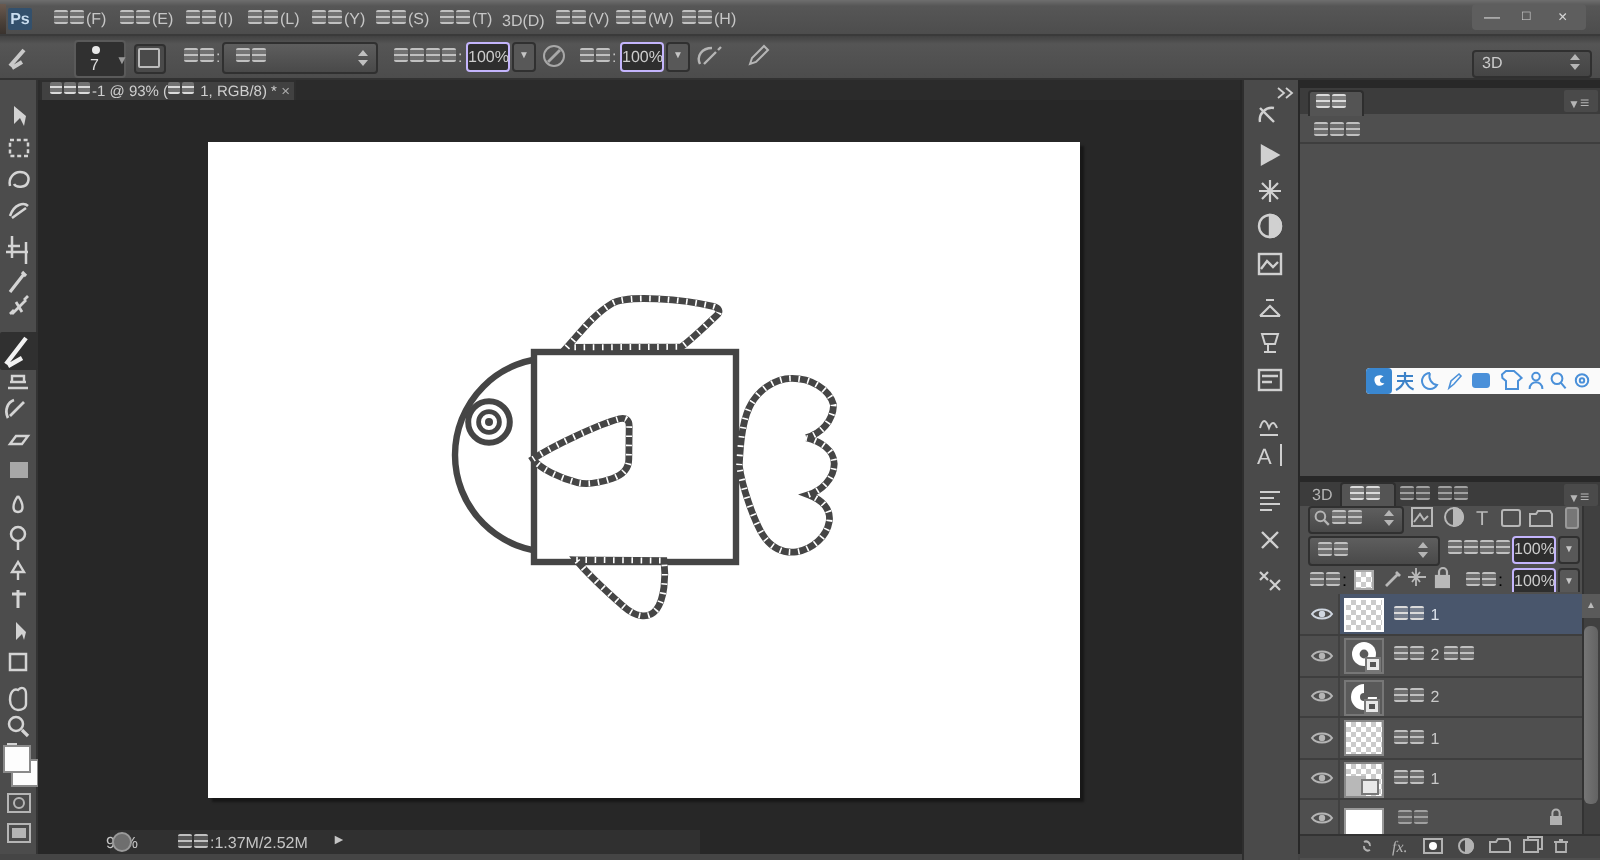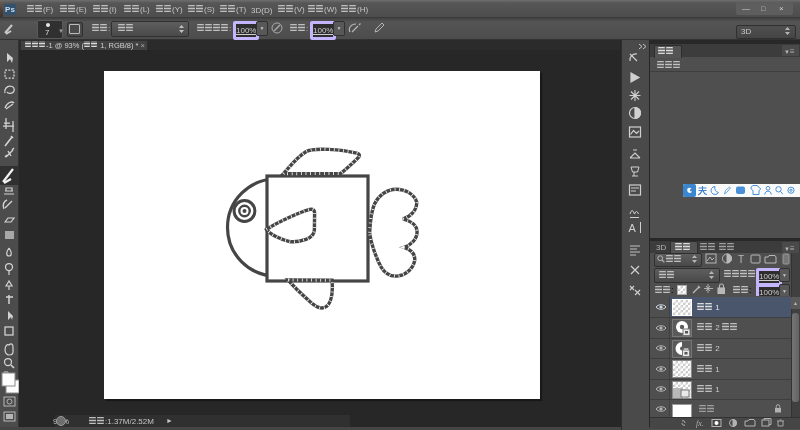--- a/index.html
+++ b/index.html
@@ -13,21 +13,21 @@
   .z7{width:7px;height:7px;}
   .z6{width:6px;height:6px;}
   .zd{background:repeating-linear-gradient(0deg,#dadada 0 1px,rgba(218,218,218,.32) 1px 3px);}
   .zdim{background:repeating-linear-gradient(0deg,#a0a0a0 0 1px,rgba(160,160,160,.25) 1px 3px);}
   .txt{color:#c9c9c9;font-size:9px;line-height:10px;white-space:nowrap;text-align:right;}
   .checker{background:#fff;background-image:
      linear-gradient(45deg,#cbcbcb 25%,transparent 25%,transparent 75%,#cbcbcb 75%),
      linear-gradient(45deg,#cbcbcb 25%,transparent 25%,transparent 75%,#cbcbcb 75%);
      background-size:5px 5px;background-position:0 0,2.5px 2.5px;}
   .dd{background:linear-gradient(#5e5e5e,#494949);border:1px solid #303030;border-radius:2px;}
-  .valbox{background:#2e2e2e;border:3px solid #c4b5fd;border-radius:2px;color:#ccc;text-decoration:underline;}
+  .valbox{background:#2e2e2e;border:1px solid #c4b5fd;border-radius:2px;color:#ccc;}
   .panel-tab{background:#545454;border:1px solid #2e2e2e;border-bottom:none;
      border-radius:2px 2px 0 0;}
 </style>
 </head>
 <body>
 <div id="app">
 
   <div class="abs" style="left:0;top:0;width:800px;height:18px;background:linear-gradient(#6e6e6e 0px,#565656 3px,#4d4d4d 17px);border-bottom:1px solid #3a3a3a;box-sizing:border-box;"></div>
   <div class="abs" style="left:0;top:2px;width:3px;height:15px;background:linear-gradient(#6a5a50,#4a4038 60%,#3a332e);"></div>
   <div class="abs" style="left:4px;top:4px;width:12px;height:11px;background:#33506c;border-radius:1px;color:#c8dcee;font-size:8px;font-weight:bold;text-align:center;line-height:11px;">Ps</div>

